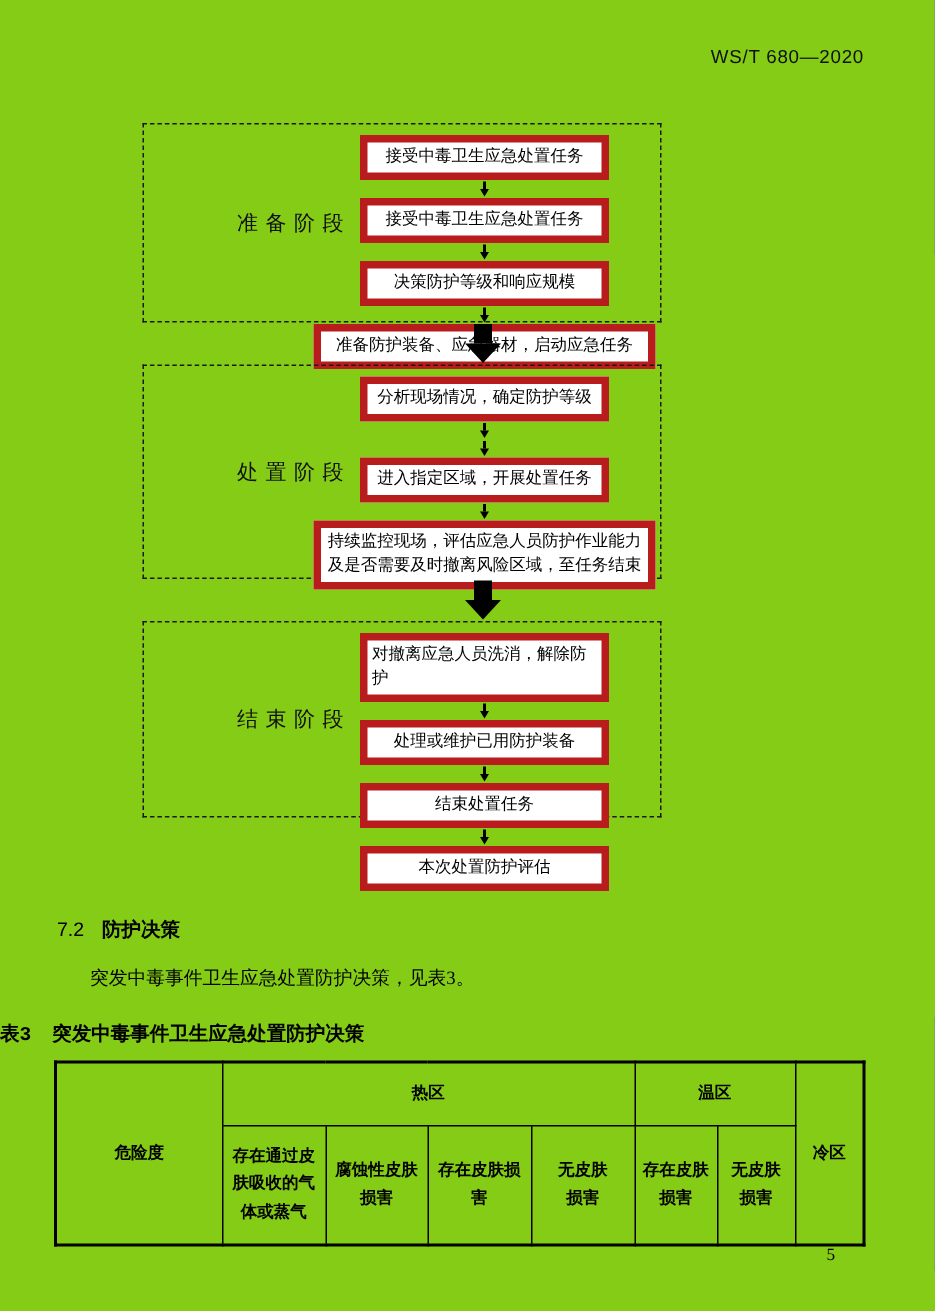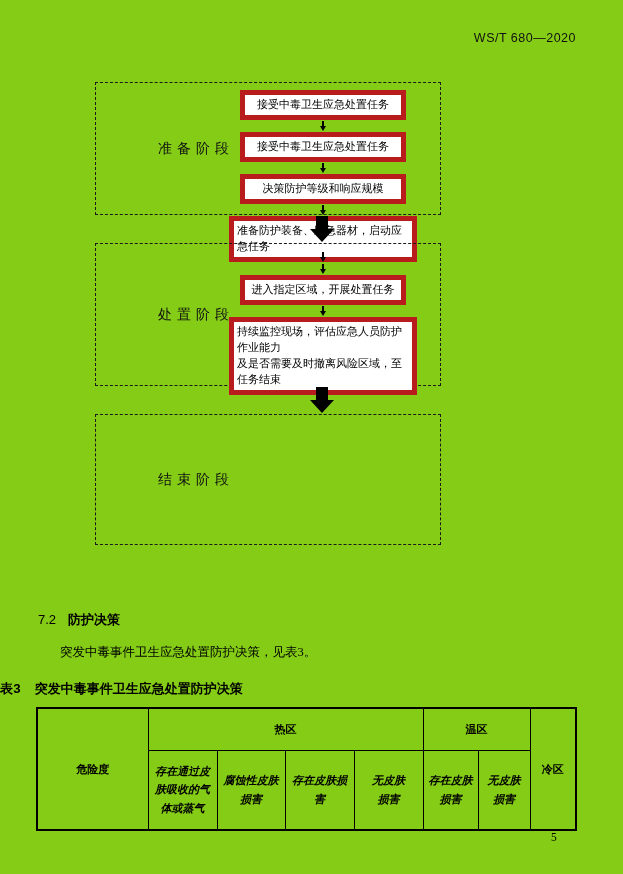--- a/index.html
+++ b/index.html
@@ -41,21 +41,21 @@
   .fbox {
     border:5px solid #b91c1c;
     background:#fff;
     display:flex; align-items:center; justify-content:center;
     text-align:left;
     font-size:11px; line-height:1.45;
     white-space:pre-line;
     padding:2px 3px;
   }
   .fbox.narrow { width:166px; min-height:23px; }
-  .fbox.wide   { width:188px; min-height:25px; }
+  .fbox.wide   { width:228px; min-height:25px; }
   .s-arrow { display:flex; flex-direction:column; align-items:center; height:10px; margin:1px 0; }
   .sa-line { width:1.6px; height:5px; background:#000; }
   .sa-head { width:0; height:0; border-left:3.5px solid transparent; border-right:3.5px solid transparent; border-top:5px solid #000; }
   .ba-wrap { position:relative; height:28px; }
   .big-arrow {
     position:absolute; left:227px; top:1px;
     transform:translateX(-50%);
     display:flex; flex-direction:column; align-items:center;
   }
   .ba-shaft { width:12px; height:13px; background:#000; }
@@ -92,21 +92,21 @@
     border:2.4px solid #000;
   }
   table.decision td {
     border:1px solid #000;
     text-align:center; vertical-align:middle;
     font-weight:bold; font-size:11px; line-height:1.7;
     white-space:pre-line;
     padding:11px 2px;
   }
   tr.row-zones  { height:31px; }
-  tr.row-detail { height:52px;font-style:italic; }
+  tr.row-detail { height:52px; }
   
   .page-num {
     position:absolute; top:831px; left:551px;
     font-size:11.5px;
   }
 </style>
 </head>
 <body>
 
 <div class="page">
@@ -140,20 +140,21 @@
     <div class="ba-wrap">
       <div class="big-arrow">
         <div class="ba-shaft"></div>
         <div class="ba-head"></div>
       </div>
     </div>
 
     <div class="stage" style="height:143px;">
       <div class="stage-label">处置阶段</div>
       <div class="flow-col">
+        <div class="fbox narrow">分析现场情况，确定防护等级</div>
         <div class="s-arrow">
             <span class="sa-line"></span>
             <span class="sa-head"></span>
           </div>
         <div class="s-arrow">
             <span class="sa-line"></span>
             <span class="sa-head"></span>
           </div>
         <div class="fbox narrow">进入指定区域，开展处置任务</div>
         <div class="s-arrow">
@@ -167,20 +168,38 @@
 
     <div class="ba-wrap">
       <div class="big-arrow">
         <div class="ba-shaft"></div>
         <div class="ba-head"></div>
       </div>
     </div>
 
     <div class="stage" style="height:131px;">
       <div class="stage-label">结束阶段</div>
+      <div class="flow-col">
+        <div class="fbox narrow">对撤离应急人员洗消，解除防护</div>
+        <div class="s-arrow">
+            <span class="sa-line"></span>
+            <span class="sa-head"></span>
+          </div>
+        <div class="fbox narrow">处理或维护已用防护装备</div>
+        <div class="s-arrow">
+            <span class="sa-line"></span>
+            <span class="sa-head"></span>
+          </div>
+        <div class="fbox narrow">结束处置任务</div>
+        <div class="s-arrow">
+            <span class="sa-line"></span>
+            <span class="sa-head"></span>
+          </div>
+        <div class="fbox narrow">本次处置防护评估</div>
+      </div>
     </div>
 
   </div>
 
 
   <div class="section-heading">
     <span class="sec-num">7.2</span><span>防护决策</span>
   </div>
 
   <div class="body-para">突发中毒事件卫生应急处置防护决策，见表3。</div>

